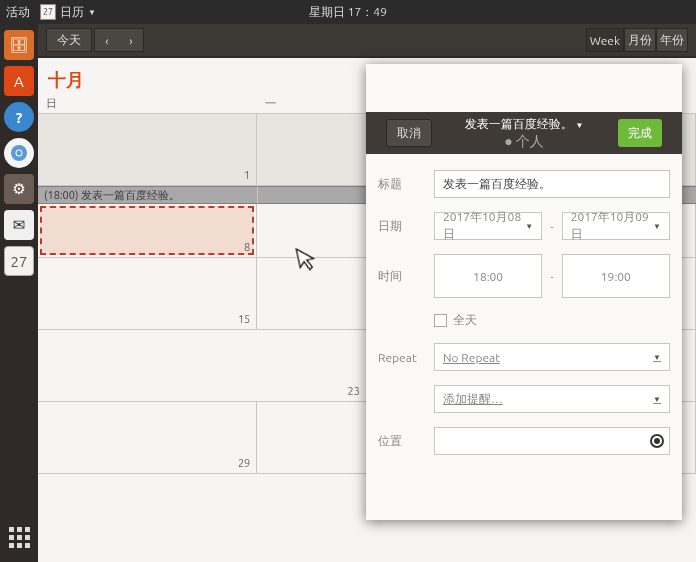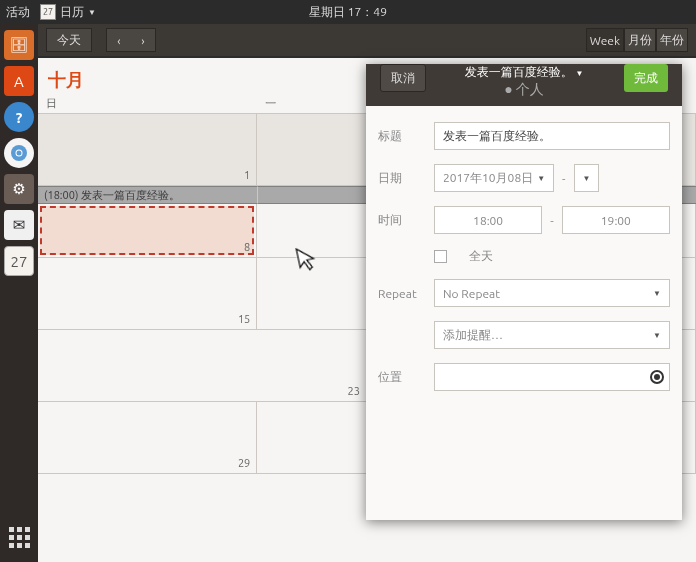--- a/index.html
+++ b/index.html
@@ -19,21 +19,21 @@
 .licon.store { background: #dd4814; }
 .licon.help { background: #3a87cd; border-radius: 50%; color: #fff; font-weight: bold; }
 .licon.chrome { background: #f5f5f5; border-radius: 50%; }
 .licon.settings { background: #6a5d56; }
 .licon.mail { background: #f0f0f0; color: #333; }
 .licon.cal { background: #f5f2ed; color: #555; border: 1px solid #aaa; }
 .apps-btn { position: absolute; bottom: 10px; left: 4px; width: 30px; height: 30px; display: grid; grid-template-columns: repeat(3,5px); grid-template-rows: repeat(3,5px); gap: 3px; align-content: center; justify-content: center; }
 .apps-btn span { background: #ddd; width: 5px; height: 5px; }
 
 
-.toolbar { position: absolute; left: 38px; top: 24px; right: 0; height: 32px; background: #3c3834; display: flex; align-items: center; padding: 0 8px; gap: 14px; color: #ddd; font-size: 12px; }
+.toolbar { position: absolute; left: 38px; top: 24px; right: 0; height: 32px; background: #3c3834; display: flex; align-items: center; padding: 0 8px; gap: 2px; color: #ddd; font-size: 12px; }
 .tb-btn { background: #4a4641; border: 1px solid #2a2724; color: #ddd; height: 24px; padding: 0 10px; display: flex; align-items: center; cursor: pointer; }
 .nav-group { display: flex; border: 1px solid #2a2724; height: 24px; }
 .nav-group div { width: 24px; display: flex; align-items: center; justify-content: center; background: #4a4641; cursor: pointer; }
 .view-group { margin-left: auto; display: flex; }
 .view-group .vb { height: 24px; padding: 0 3px; display:flex; align-items:center; background: #4a4641; border: 1px solid #2a2724; cursor:pointer; }
 .view-group .vb.active { background: #37332e; }
 
 
 .cal-area { position: absolute; left: 38px; top: 58px; right: 0; bottom: 0; background: #f6f5f3; }
 .month-title { color: #dd4814; font-size: 18px; font-weight: bold; padding: 10px 10px 4px; }
@@ -45,36 +45,36 @@
 .cell .dnum { position: absolute; bottom: 4px; right: 6px; }
 .cell.shade { background: #e8e5e1; }
 .event-row { display:flex; height:18px; }
 .event { flex:1; background:#a9a9a9; color:#3a3a3a; font-size:11px; padding:2px 6px; border-top:1px solid #808080; border-bottom:1px solid #808080; border-right:1px solid #ccc7c1; display:flex; align-items:center; position:relative; }
 .event .alarm { margin-left:auto; font-size:10px; }
 .cell.selected { }
 .sel-inner { position: absolute; inset: 2px 2px 2px 2px; border: 2px dashed #c0392b; background: rgba(221,72,20,0.15); }
 
 
 .dialog { position: absolute; left: 366px; top: 64px; width: 316px; bottom: 42px; background: #faf9f8; box-shadow: 0 2px 12px rgba(0,0,0,0.5); display: flex; flex-direction: column; }
-.dlg-header { height: 42px; background: #3f3a36; display: flex; align-items: flex-start; padding: 0 14px; position: relative; }
+.dlg-header { height: 42px; background: #3f3a36; display: flex; align-items: center; padding: 0 20px; position: relative; margin-top: 48px; }
 .dlg-cancel { background: #4f4a45; color: #ddd; border: 1px solid #2a2724; height: 28px; padding: 0 10px; font-size: 12px; cursor:pointer; border-radius:3px; }
 .dlg-title-wrap { position:absolute; left:50%; transform:translateX(-50%); text-align:center; color:#fff; font-size:12px; }
 .dlg-title-wrap .sub { font-size:14px; color:#aaa; }
 .dlg-done { margin-left:auto; background:#6fba3a; color:#fff; border:none; height:28px; padding:0 10px; font-size:12px; border-radius:3px; cursor:pointer; }
 .dlg-body { padding: 16px 12px 10px; display:flex; flex-direction:column; gap: 14px; font-size: 12px; color: #888; overflow:auto; }
 .dlg-row { display:flex; align-items:center; gap:8px; }
 .dlg-row .lbl { width: 48px; text-align:left; flex-shrink:0; }
 .txt-input { flex:1; height:28px; border:1px solid #c8c4be; background:#fff; padding:0 8px; font-size:12px; color:#444; }
 .date-btn { height:28px; border:1px solid #c8c4be; background:#fff; padding: 0 8px; font-size:12px; display:flex; align-items:center; gap:4px; cursor:pointer; }
 .date-btn .tri { font-size:8px; color:#555; }
 .dash { color:#888; }
-.time-btn { flex:1; height:28px; border:1px solid #c8c4be; background:#fff; text-align:center; font-size:12px; cursor:pointer; display:flex; align-items:center; justify-content:center; }
-.chk { display:flex; align-items:center; gap:22px; margin-left: 56px; }
+.time-btn { flex:1; height:44px; border:1px solid #c8c4be; background:#fff; text-align:center; font-size:12px; cursor:pointer; display:flex; align-items:center; justify-content:center; }
+.chk { display:flex; align-items:center; gap:6px; margin-left: 56px; }
 .chk-box { width:13px; height:13px; border:1px solid #aaa; background:#fff; display:inline-block; }
-.select { flex:1; height:28px; border:1px solid #c8c4be; background:#fff; padding:0 8px; display:flex; align-items:center; cursor:pointer; }
+.select { flex:1; height:28px; border:1px solid #c8c4be; background:#fff; padding:0 8px; display:flex; align-items:center; cursor:pointer;text-decoration:underline; }
 .select .tri { margin-left:auto; font-size:8px; color:#555; }
 .reminder-line { flex:1; display:flex; align-items:center; height:28px; border:1px solid #c8c4be; background:#fff; }
 .reminder-line .val { flex:1; padding:0 8px; color:#999; }
 .reminder-line .ic { width:28px; height:100%; border-left:1px solid #e0dcd6; display:flex; align-items:center; justify-content:center; cursor:pointer; color:#555; font-size:11px; }
 .loc-input-wrap { flex:1; position:relative; }
 .loc-icon { position:absolute; right:6px; top:50%; transform:translateY(-50%); width:14px; height:14px; border:2px solid #333; border-radius:50%; }
 .loc-icon::after { content:''; position:absolute; inset:2px; border-radius:50%; background:#333; }
 .notes { flex:1; height:100px; border:1px solid #c8c4be; background:#fff; }
 .cursor { position:absolute; left:298px; top:246px; font-size:20px; color:#000; pointer-events:none; transform: rotate(-12deg); }
 .cursor svg { filter: drop-shadow(0 0 1px #fff); }
@@ -214,20 +214,21 @@
       <input class="txt-input" value="发表一篇百度经验。" style="">
     </div>
     <div class="dlg-row">
       <div class="lbl">日期</div>
       <div class="date-btn">
           <span>2017年10月08日</span>
           <span class="tri">▼</span>
         </div>
       <span class="dash">-</span>
       <div class="date-btn">
+          <span>2017年10月09日</span>
           <span class="tri">▼</span>
         </div>
     </div>
     <div class="dlg-row">
       <div class="lbl">时间</div>
       <div class="time-btn">18:00</div>
       <span class="dash">-</span>
       <div class="time-btn">19:00</div>
     </div>
     <div class="chk">

